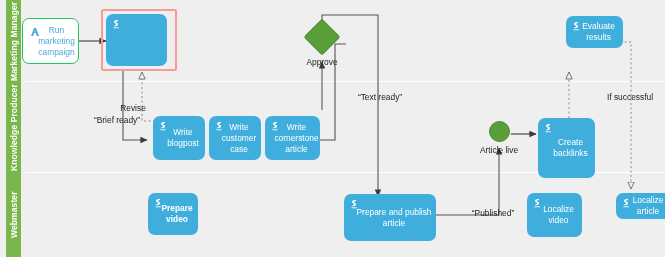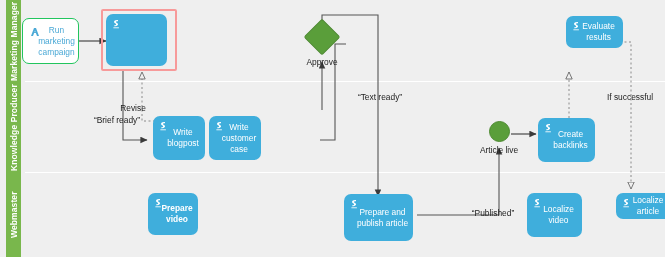--- a/index.html
+++ b/index.html
@@ -131,22 +131,31 @@
   <div class="task blue" style="left:209px;top:116px;width:52px;height:44px;">
     <span class="glyph">
       <svg viewBox="0 0 12 12" width="11" height="11">
           <path d="M6.6 1.2 C4.6 1.2 3.3 2.2 3.3 3.3 C3.3 4.7 5.6 4.9 5.6 5.9 C5.6 6.5 5 6.8 4.3 6.8 L3.6 6.8 L3.6 7.9 L4.5 7.9 C6.4 7.9 7.7 7 7.7 5.8 C7.7 4.4 5.4 4.2 5.4 3.3 C5.4 2.7 6 2.4 6.8 2.4 L7.6 2.4 L7.6 1.2 Z" fill="#ffffff"></path>
           <path d="M2.6 9.1 L8.6 9.1 L8.6 10.1 L2.6 10.1 Z" fill="#ffffff" opacity="0.92"></path>
         </svg>
     </span>
     <span>Write customer case</span>
   </div>
 
-
-  <div class="task blue" style="left:538px;top:118px;width:57px;height:44px;">
+  <div class="task blue" style="left:265px;top:116px;width:55px;height:44px;">
+    <span class="glyph">
+      <svg viewBox="0 0 12 12" width="11" height="11">
+          <path d="M6.6 1.2 C4.6 1.2 3.3 2.2 3.3 3.3 C3.3 4.7 5.6 4.9 5.6 5.9 C5.6 6.5 5 6.8 4.3 6.8 L3.6 6.8 L3.6 7.9 L4.5 7.9 C6.4 7.9 7.7 7 7.7 5.8 C7.7 4.4 5.4 4.2 5.4 3.3 C5.4 2.7 6 2.4 6.8 2.4 L7.6 2.4 L7.6 1.2 Z" fill="#ffffff"></path>
+          <path d="M2.6 9.1 L8.6 9.1 L8.6 10.1 L2.6 10.1 Z" fill="#ffffff" opacity="0.92"></path>
+        </svg>
+    </span>
+    <span>Write cornerstone article</span>
+  </div>
+
+  <div class="task blue" style="left:538px;top:118px;width:57px;height:60px;">
     <span class="glyph">
       <svg viewBox="0 0 12 12" width="11" height="11">
           <path d="M6.6 1.2 C4.6 1.2 3.3 2.2 3.3 3.3 C3.3 4.7 5.6 4.9 5.6 5.9 C5.6 6.5 5 6.8 4.3 6.8 L3.6 6.8 L3.6 7.9 L4.5 7.9 C6.4 7.9 7.7 7 7.7 5.8 C7.7 4.4 5.4 4.2 5.4 3.3 C5.4 2.7 6 2.4 6.8 2.4 L7.6 2.4 L7.6 1.2 Z" fill="#ffffff"></path>
           <path d="M2.6 9.1 L8.6 9.1 L8.6 10.1 L2.6 10.1 Z" fill="#ffffff" opacity="0.92"></path>
         </svg>
     </span>
     <span>Create backlinks</span>
   </div>
 
   <div class="task blue" style="left:558px;top:16px;width:57px;height:32px;margin-left:8px;">
@@ -162,21 +171,21 @@
   <div class="task blue" style="left:148px;top:193px;width:50px;height:42px;font-weight:bold;">
     <span class="glyph">
       <svg viewBox="0 0 12 12" width="11" height="11">
           <path d="M6.6 1.2 C4.6 1.2 3.3 2.2 3.3 3.3 C3.3 4.7 5.6 4.9 5.6 5.9 C5.6 6.5 5 6.8 4.3 6.8 L3.6 6.8 L3.6 7.9 L4.5 7.9 C6.4 7.9 7.7 7 7.7 5.8 C7.7 4.4 5.4 4.2 5.4 3.3 C5.4 2.7 6 2.4 6.8 2.4 L7.6 2.4 L7.6 1.2 Z" fill="#ffffff"></path>
           <path d="M2.6 9.1 L8.6 9.1 L8.6 10.1 L2.6 10.1 Z" fill="#ffffff" opacity="0.92"></path>
         </svg>
     </span>
     <span>Prepare video</span>
   </div>
 
-  <div class="task blue" style="left:344px;top:194px;width:69px;height:47px;">
+  <div class="task blue" style="left:344px;top:194px;width:92px;height:47px;">
     <span class="glyph">
       <svg viewBox="0 0 12 12" width="11" height="11">
           <path d="M6.6 1.2 C4.6 1.2 3.3 2.2 3.3 3.3 C3.3 4.7 5.6 4.9 5.6 5.9 C5.6 6.5 5 6.8 4.3 6.8 L3.6 6.8 L3.6 7.9 L4.5 7.9 C6.4 7.9 7.7 7 7.7 5.8 C7.7 4.4 5.4 4.2 5.4 3.3 C5.4 2.7 6 2.4 6.8 2.4 L7.6 2.4 L7.6 1.2 Z" fill="#ffffff"></path>
           <path d="M2.6 9.1 L8.6 9.1 L8.6 10.1 L2.6 10.1 Z" fill="#ffffff" opacity="0.92"></path>
         </svg>
     </span>
     <span>Prepare and publish article</span>
   </div>
 
   <div class="task blue" style="left:527px;top:193px;width:55px;height:44px;text-align:center;">

